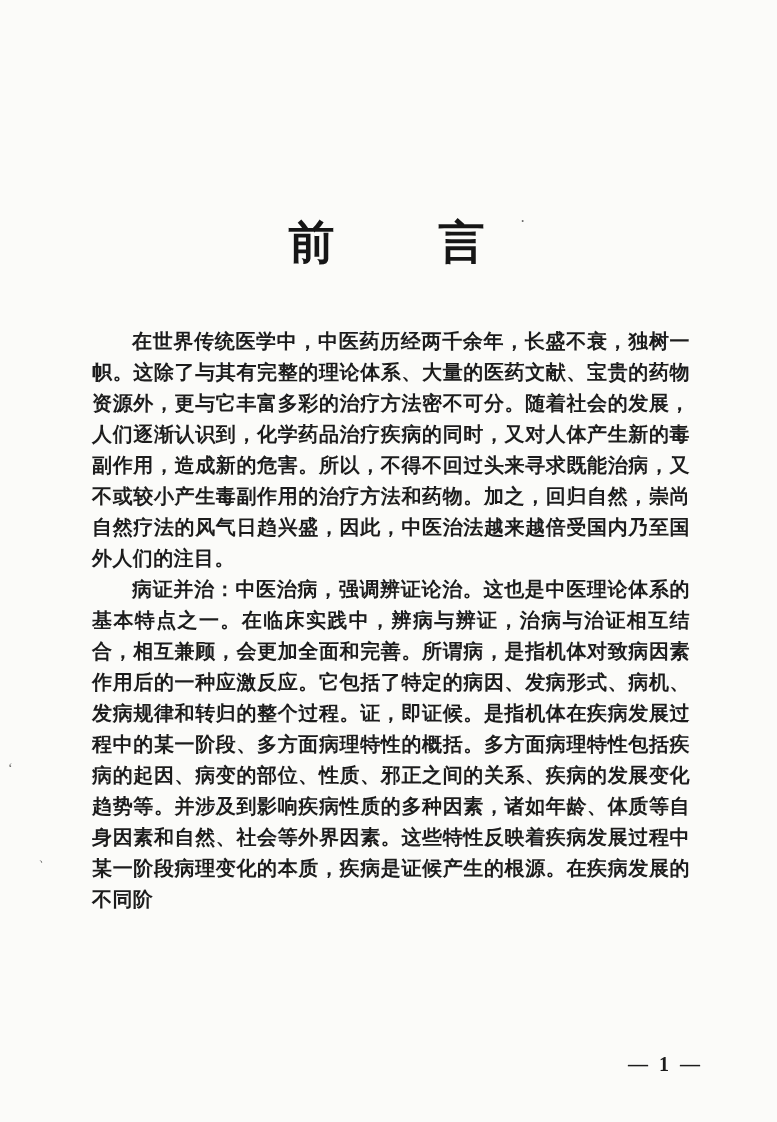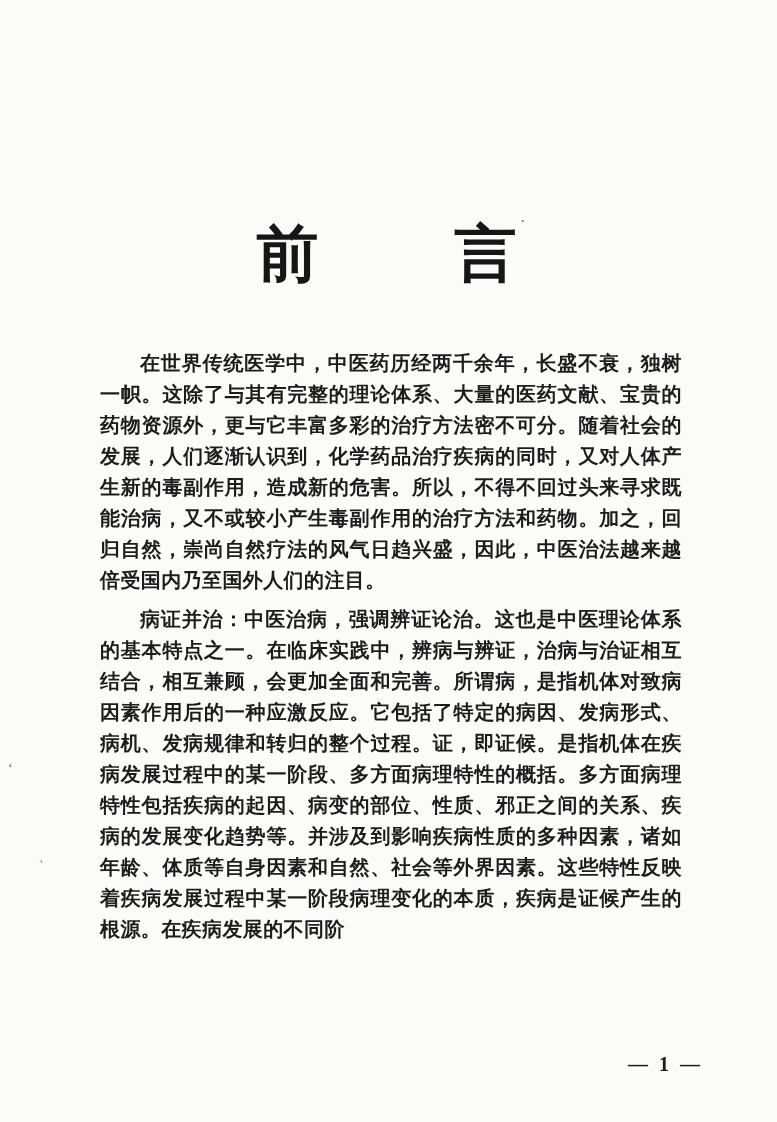--- a/index.html
+++ b/index.html
@@ -14,32 +14,32 @@
     margin: 0 auto;
     background: #fbfbf9;
     color: #191919;
     font-family: "Liberation Serif", "DejaVu Serif", serif;
     overflow: hidden;
   }
   .title {
     margin: 0;
     padding-top: 212px;
     text-align: center;
-    font-size: 62px;
+    font-size: 46px;
     font-weight: bold;
     letter-spacing: 4px;
     color: #161616;
     white-space: pre;
   }
   .body-text {
     width: 598px;
     margin: 52px 0 0 92px;
   }
   .body-text p {
-    margin: 8px;
+    margin: 0;
     font-size: 20px;
     line-height: 31px;
     font-weight: 600;
     text-align: justify;
     text-justify: inter-ideograph;
     text-indent: 2em;
     letter-spacing: 0.4px;
     color: #1c1c1c;
   }
   .page-number {

